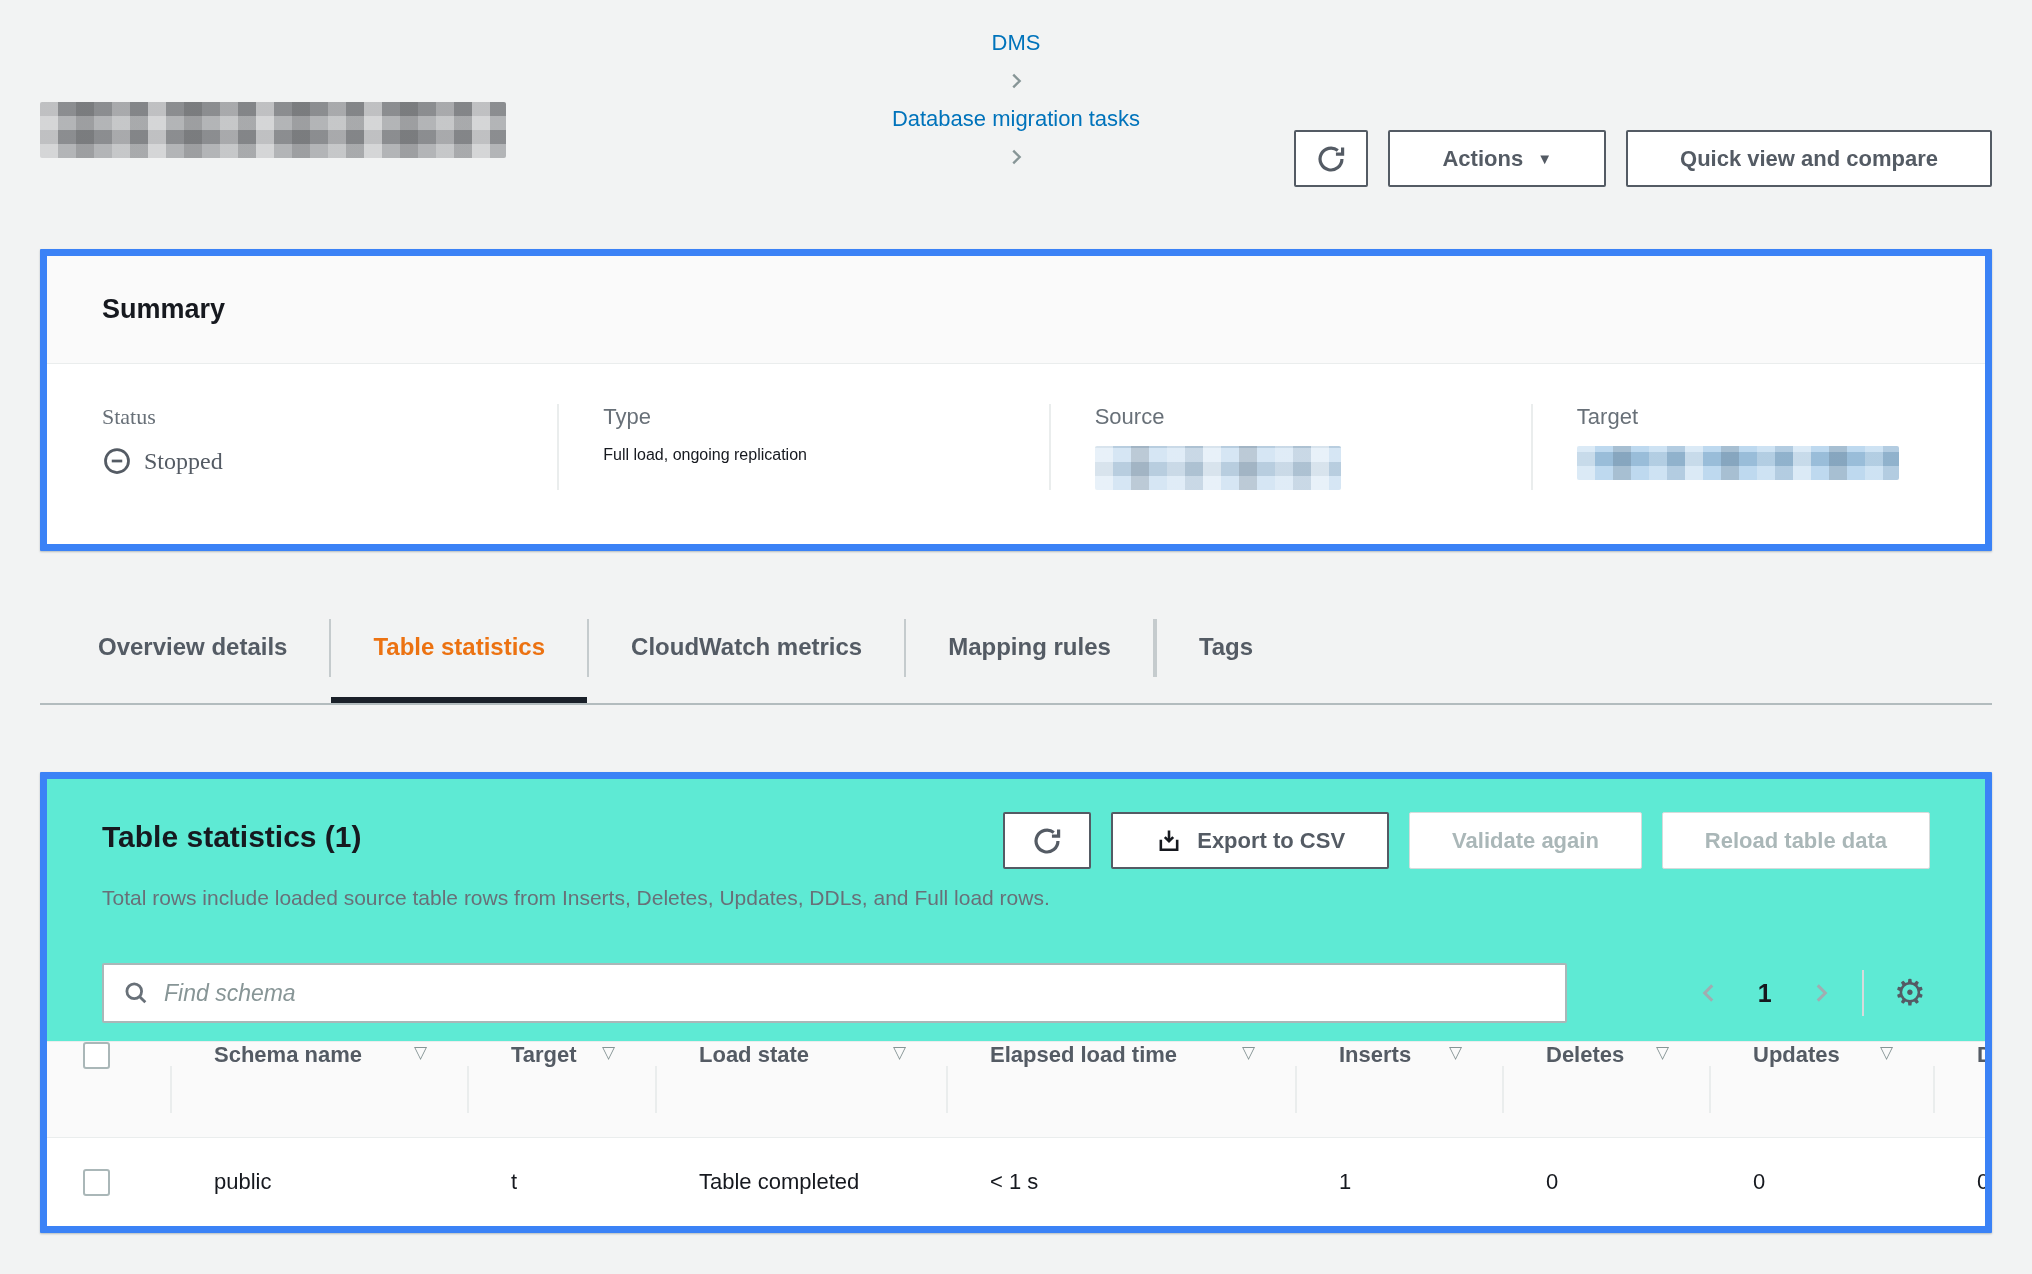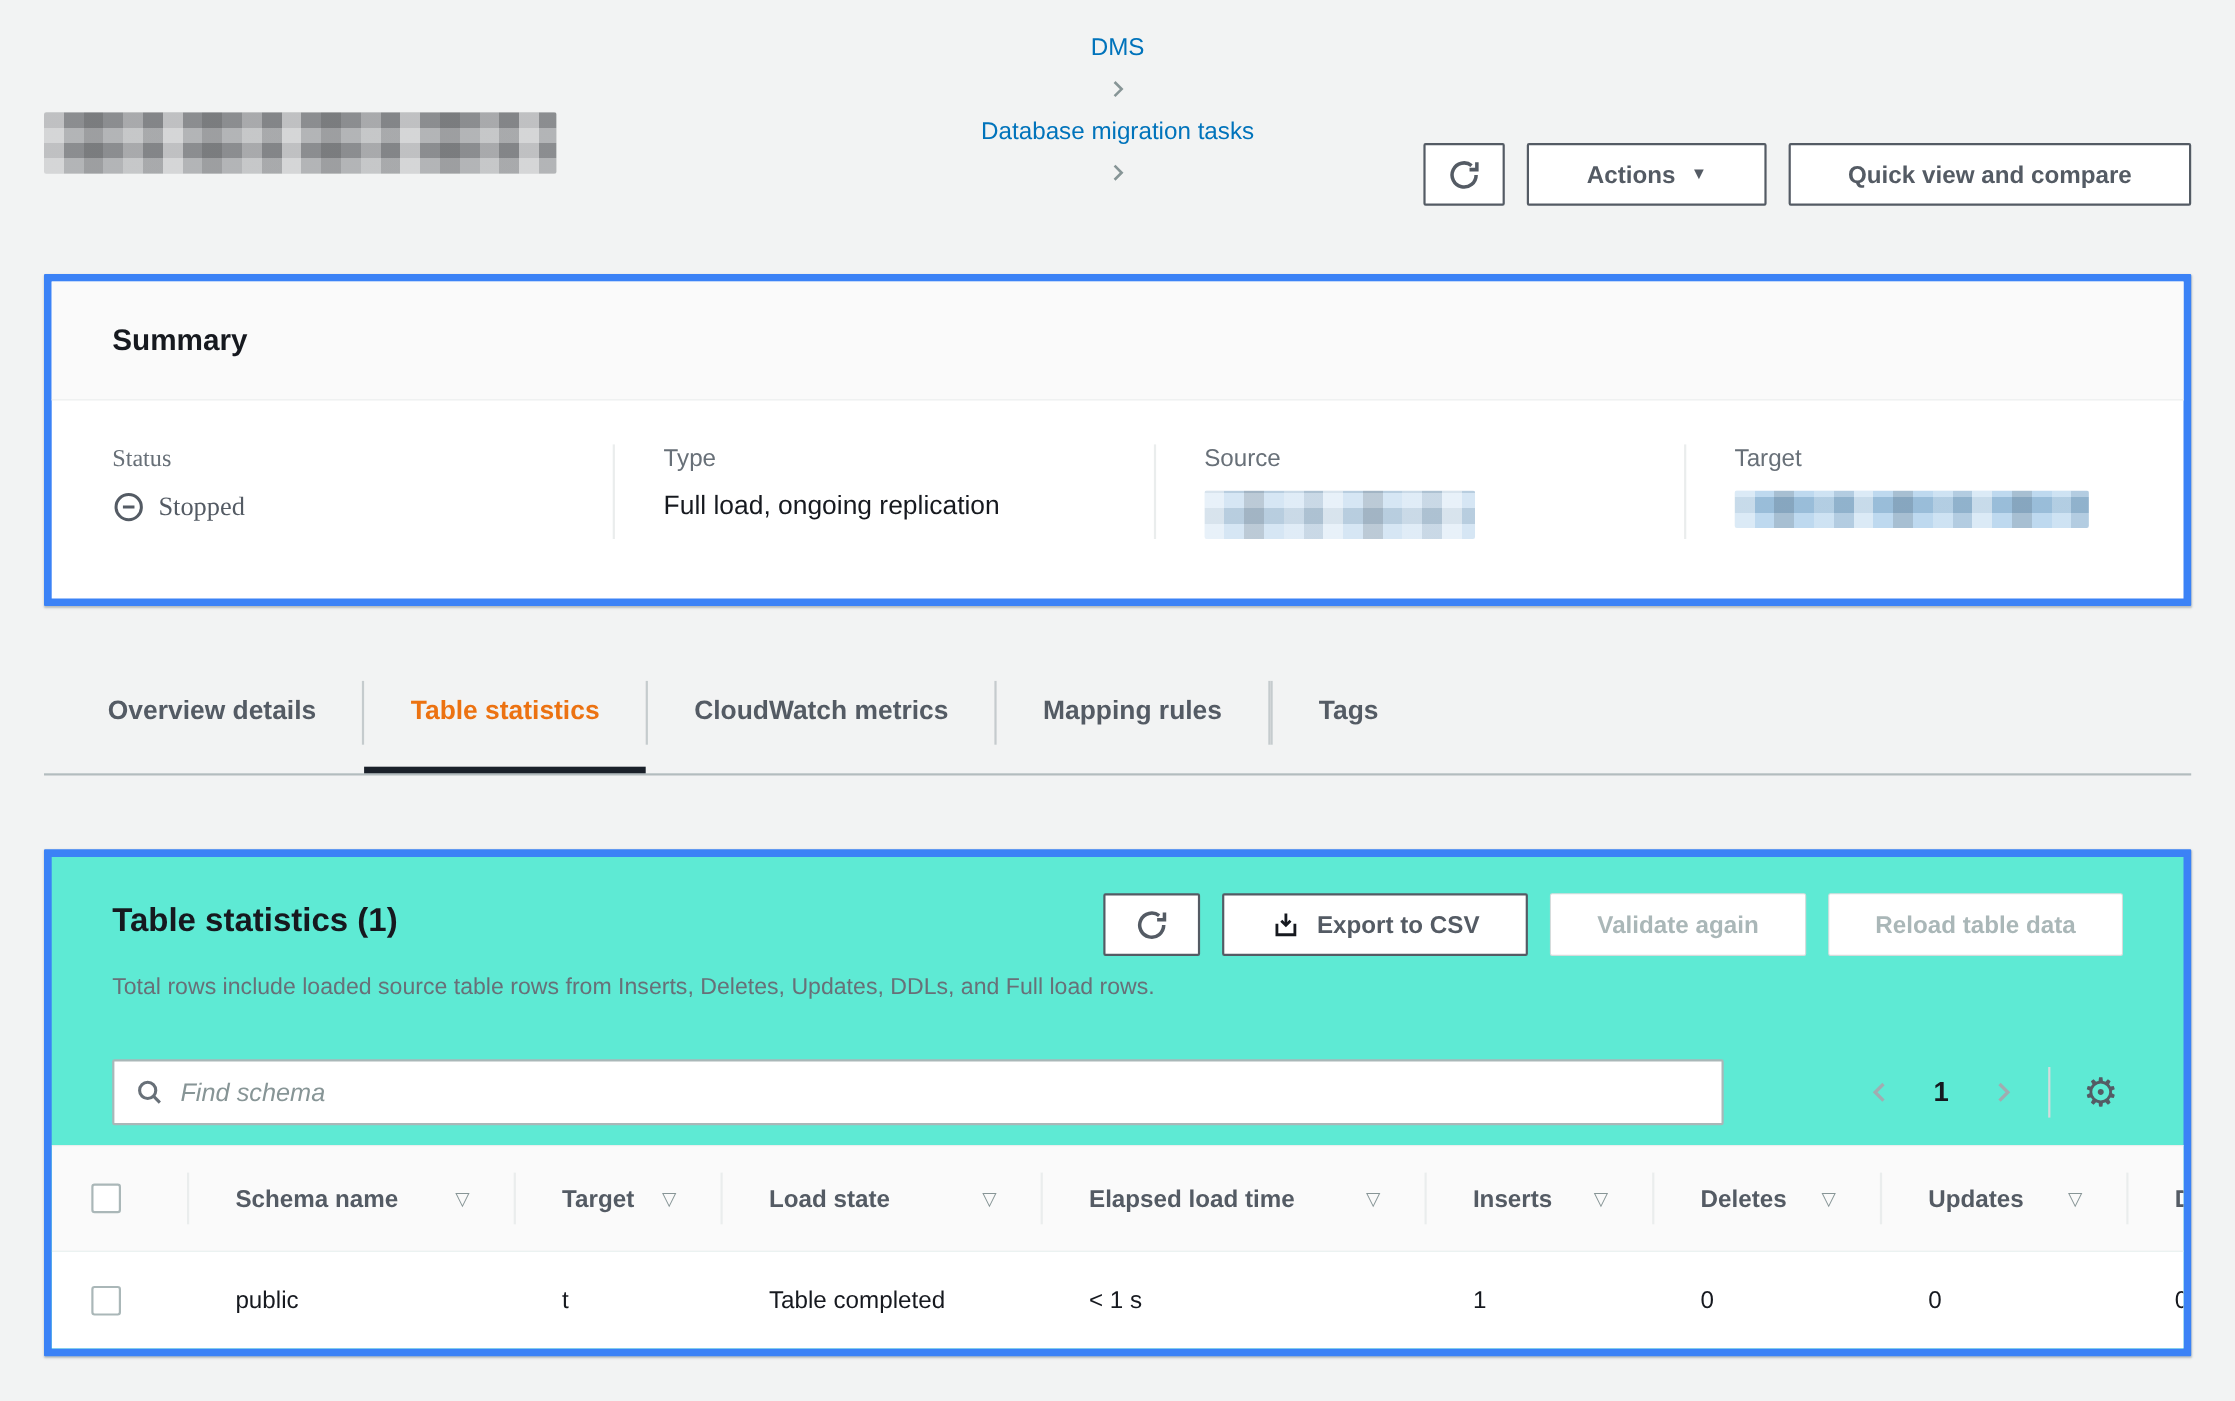--- a/index.html
+++ b/index.html
@@ -52,21 +52,21 @@
   .summary-panel { margin-top:62px; }
   .panel-header { background:#fafafa; border-bottom:1px solid #eaeded; padding:38px 55px; }
   .panel-header h2 { font-size:27px; font-weight:bold; color:#16191f; }
 
   .summary-body { display:flex; padding:40px 0 54px; }
   .sum-col { padding-left:44px; }
   .sum-col:first-child { padding-left:55px; }
   .sum-col + .sum-col { border-left:2px solid #eaeded;margin-left:28px; }
   .sum-col.c1 { width:26%;font-family:Liberation Serif, serif; } .sum-col.c2 { width:25%; } .sum-col.c3 { width:24.5%; } .sum-col.c4 { width:24.5%; }
   .field-label { color:#687078; font-size:22px; margin-bottom:16px; }
-  .field-value { color:#16191f; font-size:24px; }
+  .field-value { color:#16191f; font-size:16px; }
   .status-value { display:flex; align-items:center; gap:12px; color:#545b64; font-size:24px; }
 
   
   .tabs { display:flex; align-items:flex-start; margin-top:66px; border-bottom:2px solid #b3bcbe; height:88px; }
   .tab {
     position:relative; padding:16px 42px 0; height:86px; cursor:pointer;
     font-size:24px; font-weight:bold; color:#545b64; white-space:nowrap;
   }
   .tab:first-child { padding-left:58px; }
   .tab.active { color:#ec7211; }
@@ -98,21 +98,21 @@
 
   
   .tp-table { margin-top:18px; overflow:hidden; }
   .trow-grid {
     display:grid;
     grid-template-columns:123px 297px 188px 291px 349px 207px 207px 224px 120px;
     width:2006px;
   }
   .thead { background:#fafafa; border-top:1px solid #eaeded; border-bottom:1px solid #eaeded; height:97px; }
   .th {
-    display:flex; align-items:center; justify-content:space-between;
+    display:flex; align-items:flex-start; justify-content:space-between;
     padding:0 40px 0 44px; font-size:22px; font-weight:bold; color:#545b64; cursor:pointer;
     position:relative; white-space:nowrap;
   }
   .th + .th::before { content:""; position:absolute; left:0; top:24px; bottom:24px; width:2px; background:#eaeded; }
   .sort { color:#879596; font-size:17px; font-weight:normal; margin-left:10px; }
   .tbody-row { background:#fff; height:88px; }
   .td { display:flex; align-items:center; padding:0 40px 0 44px; font-size:22px; color:#16191f; white-space:nowrap; }
   .cb-cell { padding:0 0 0 36px; }
   .checkbox {
     width:27px; height:27px; background:#fff; border:2px solid #aab7b8; border-radius:3px; cursor:pointer; display:inline-block;

